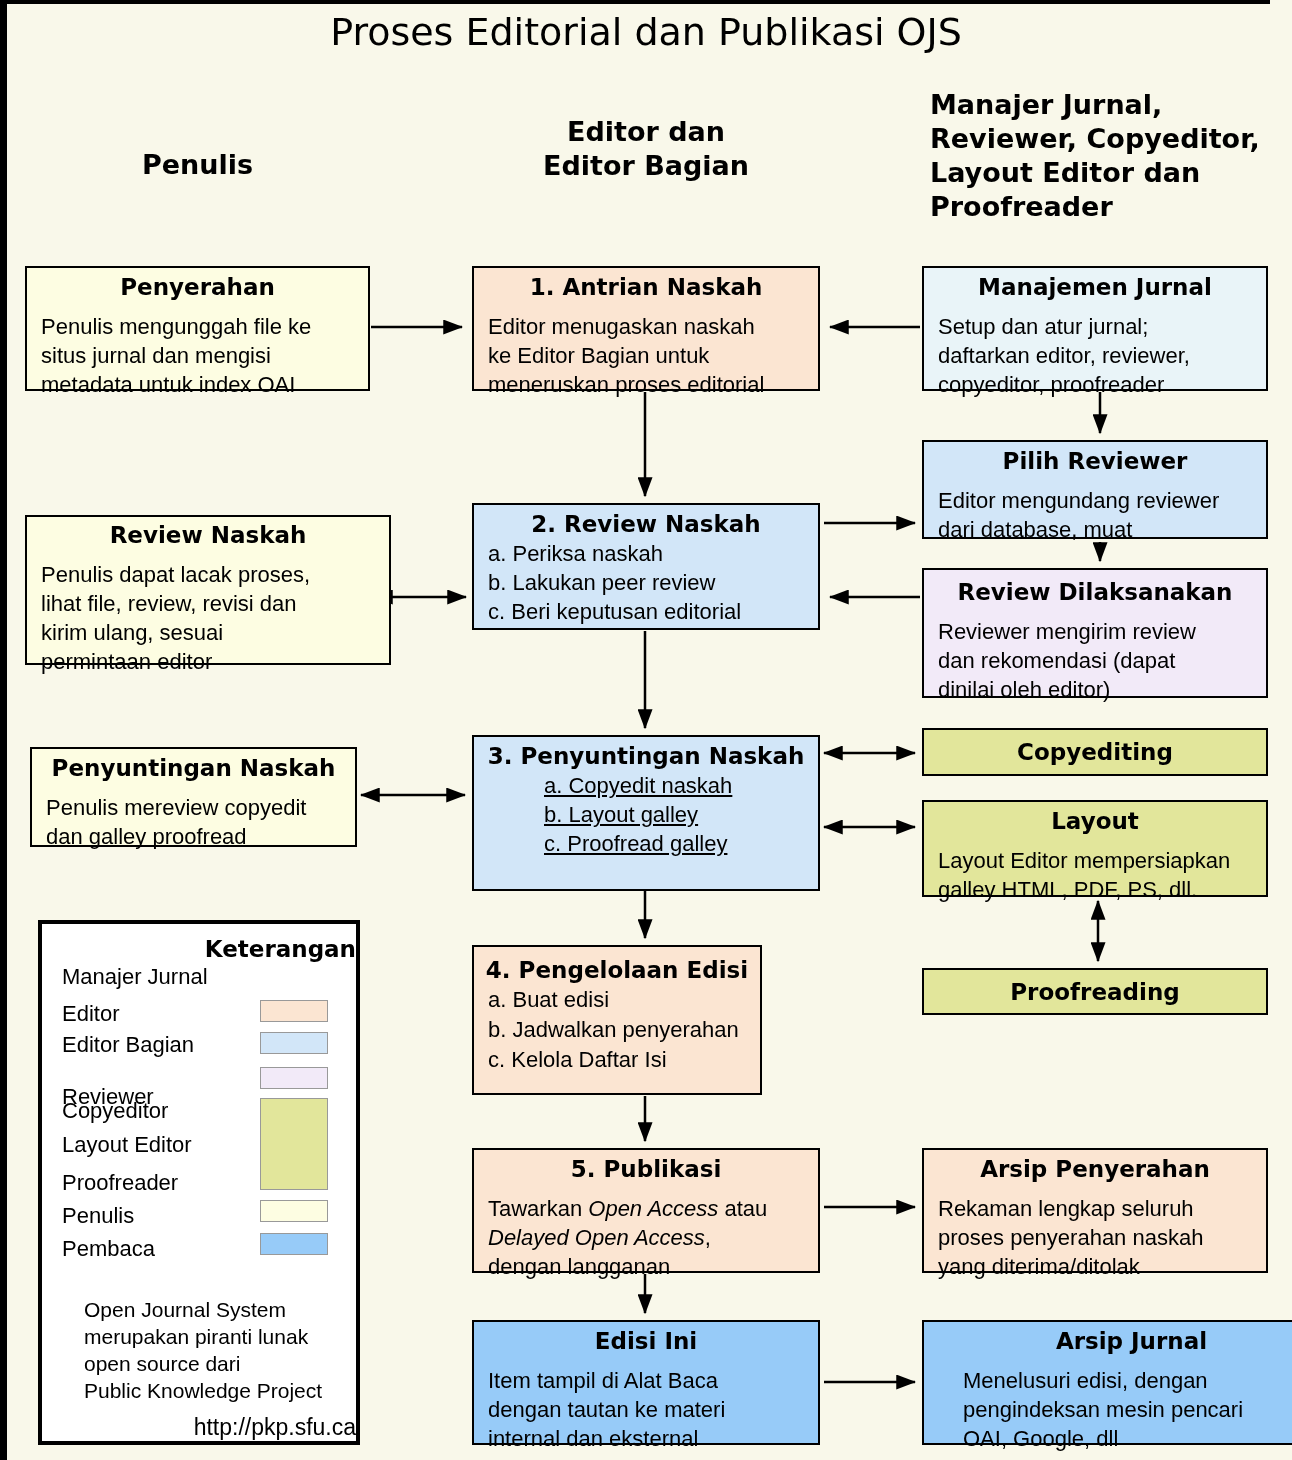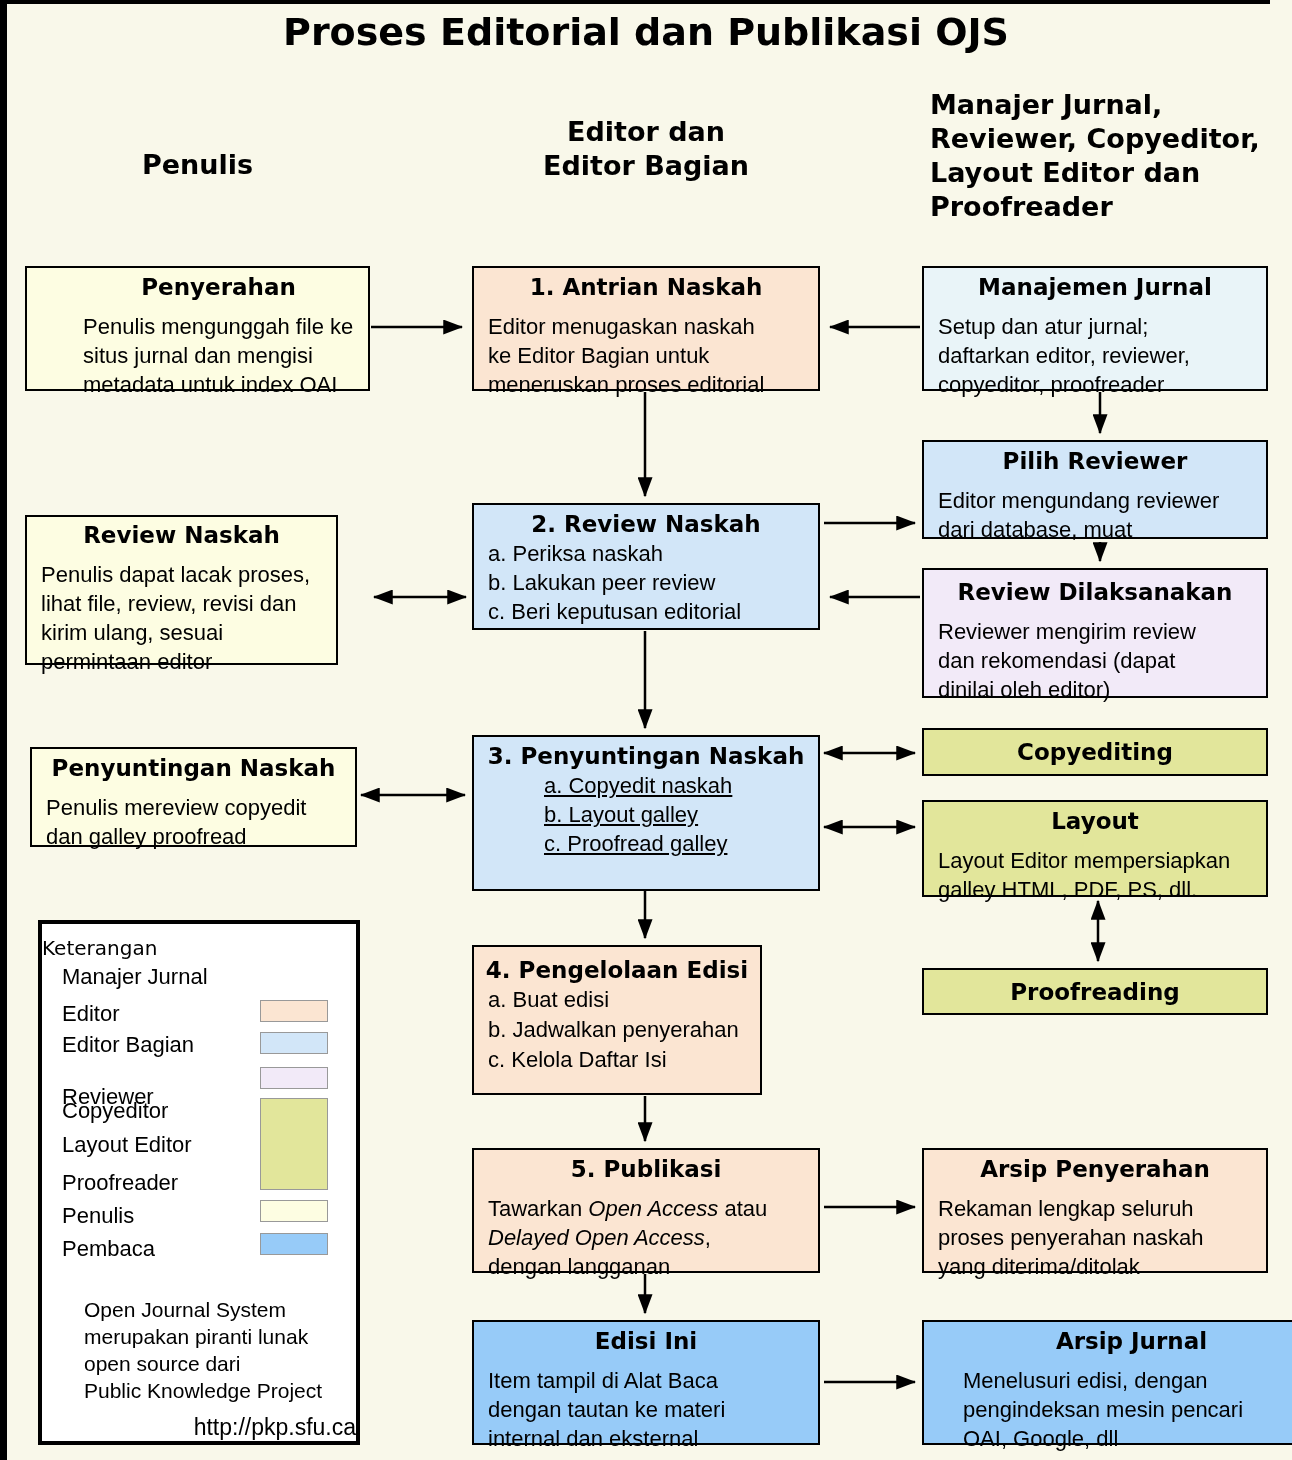--- a/index.html
+++ b/index.html
@@ -6,21 +6,21 @@
   body{font-family:"Liberation Sans",sans-serif;}
   .canvas{
     position:relative;width:1292px;height:1460px;
     background:#F9F8EA;overflow:hidden;
   }
   .frame-left{position:absolute;left:0;top:0;width:7px;height:1460px;background:#000;}
   .frame-top{position:absolute;left:0;top:0;width:1270px;height:4px;background:#000;}
 
   .page-title{
     position:absolute;left:0;top:10px;width:1292px;text-align:center;
-    font-family:"DejaVu Sans",sans-serif;font-weight:bold;font-size:38px;color:#000;
+    font-family:"DejaVu Sans",sans-serif;font-weight:normal;font-size:38px;color:#000;
   }
   .col-header{
     position:absolute;font-family:"DejaVu Sans",sans-serif;font-weight:bold;
     font-size:27px;line-height:34px;color:#000;white-space:pre-line;
   }
   #h-penulis{left:25px;top:148px;width:345px;text-align:center;}
   #h-editor{left:472px;top:115px;width:348px;text-align:center;}
   #h-manajer{left:930px;top:88px;width:362px;text-align:left;}
 
   svg.arrows{position:absolute;left:0;top:0;z-index:1;}
@@ -45,22 +45,22 @@
 
   .c-yellow{background:#FDFDE2;}
   .c-peach{background:#FBE5D2;}
   .c-blue{background:#D2E6F8;}
   .c-cyan{background:#E9F4F8;}
   .c-lav{background:#F2EAF8;}
   .c-khaki{background:#E2E69B;}
   .c-reader{background:#97CBF8;}
 
   
-  #b-penyerahan{left:25px;top:266px;width:345px;height:125px;padding-left:42px;}
-  #b-review-penulis{left:25px;top:515px;width:313px;height:150px;}
+  #b-penyerahan{left:25px;top:266px;width:345px;height:125px;}
+  #b-review-penulis{left:25px;top:515px;width:366px;height:150px;}
   #b-penyunting-penulis{left:30px;top:747px;width:327px;height:100px;}
   
   #b-antrian{left:472px;top:266px;width:348px;height:125px;}
   #b-review{left:472px;top:503px;width:348px;height:127px;}
   #b-penyuntingan{left:472px;top:735px;width:348px;height:156px;}
   #b-pengelolaan{left:472px;top:945px;width:290px;height:150px;}
   #b-publikasi{left:472px;top:1148px;width:348px;height:125px;}
   #b-edisi{left:472px;top:1320px;width:348px;height:125px;}
   
   #b-manajemen{left:922px;top:266px;width:346px;height:125px;}
@@ -75,22 +75,22 @@
   #b-copyediting .box-title,#b-proofreading .box-title{padding-top:7px;}
   #b-dilaksanakan .box-title{padding-top:7px;}
   #b-review-penulis .box-title{padding-top:3px;}
 
   
   .legend{
     position:absolute;left:38px;top:920px;width:322px;height:525px;
     background:#FFFFFF;border:4px solid #000;box-sizing:border-box;z-index:2;
   }
   .legend-title{
-    position:absolute;left:0;top:12px;width:100%;text-align:left;
-    font-family:"DejaVu Sans",sans-serif;font-weight:normal;font-size:20px;
+    position:absolute;left:0;top:12px;width:100%;text-align:right;
+    font-family:"DejaVu Sans",sans-serif;font-weight:bold;font-size:23px;
   }
   .legend-label{position:absolute;left:20px;font-size:22px;color:#000;}
   .swatch{position:absolute;left:218px;width:68px;height:22px;border:1px solid #999;box-sizing:border-box;}
   .legend-footer{
     position:absolute;left:42px;top:372px;font-size:21px;line-height:27px;
     white-space:pre-line;color:#000;
   }
   .legend-url{
     position:absolute;left:0;top:490px;width:100%;text-align:right;font-size:23px;color:#000;
   }

